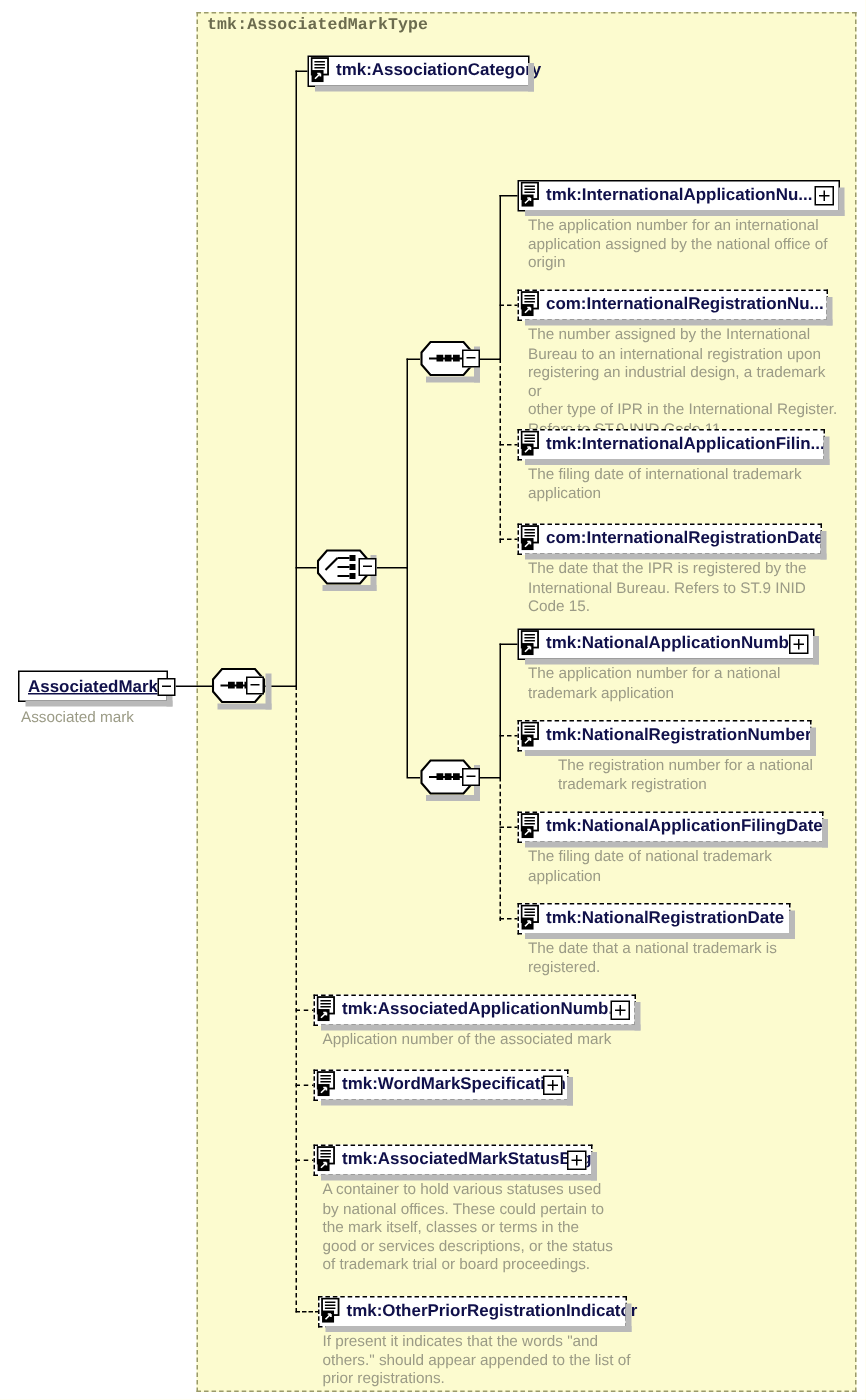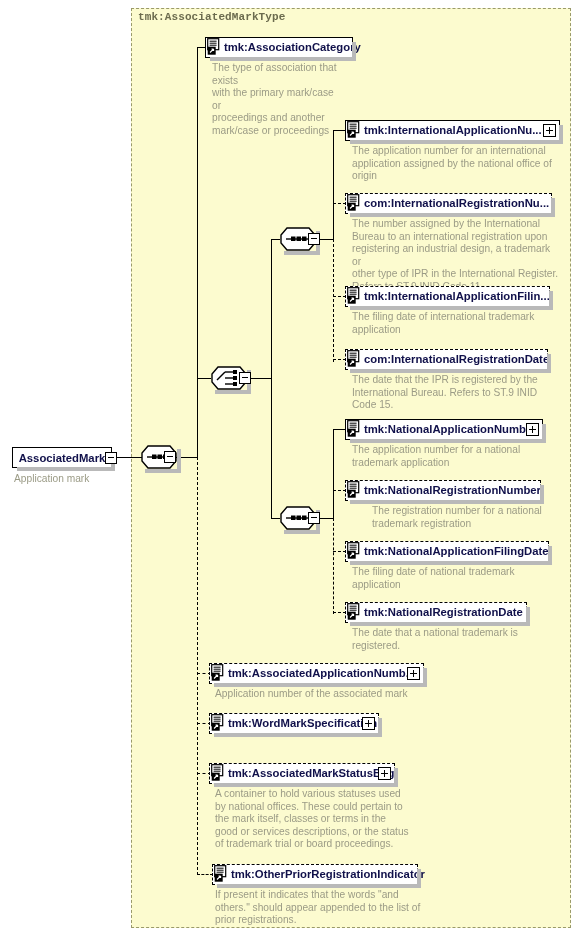--- a/index.html
+++ b/index.html
@@ -72,21 +72,21 @@
     font-size:10.2px;color:#9b9b86;line-height:12.6px;
     white-space:pre-line;
   }
 
   
   .root-node{
     position:absolute;left:12px;top:447px;width:100px;height:21px;
     background:#fff;border:1.4px solid #000;box-sizing:border-box;
     display:flex;align-items:center;justify-content:center;
   }
-  .root-node .label{font-size:11.3px;font-weight:bold;color:#10104a;}
+  .root-node .label{font-size:11.3px;font-weight:bold;color:#10104a;text-decoration:underline;}
   .root-node::after{
     content:"";position:absolute;left:4px;right:-4px;top:100%;height:4px;background:#b9b9b9;
   }
   .root-node::before{
     content:"";position:absolute;right:-4px;top:4px;bottom:-4px;width:4px;background:#b9b9b9;
   }
   .root-collapse{
     position:absolute;left:105px;top:452px;width:12px;height:12px;
     border:1.4px solid #000;background:#fff;box-sizing:border-box;z-index:5;
   }
@@ -161,21 +161,21 @@
   <div class="dln v" style="left:333px;top:518px;height:96px;"></div>
   <div class="ln h" style="left:333px;top:429px;width:13px;"></div>
   <div class="dln h" style="left:333px;top:490px;width:13px;"></div>
   <div class="dln h" style="left:333px;top:551px;width:13px;"></div>
   <div class="dln h" style="left:333px;top:612px;width:13px;"></div>
 
   <div class="root-node">
     <span class="label">AssociatedMark</span>
   </div>
   <div class="root-collapse"></div>
-  <div class="anno" style="left:14px;top:473px;width:110px;">Application mark</div>
+  <div class="anno" style="left:14px;top:473px;width:110px;">Associated mark</div>
 
   <div class="comp" style="left:141px;top:445px;">
     <svg width="36" height="24" viewBox="0 0 36 24">
       <polygon points="7,1 29,1 35,8 35,16 29,23 7,23 1,16 1,8" fill="#ffffff" stroke="#000000" stroke-width="1.4"></polygon>
       <line x1="6" y1="12" x2="30" y2="12" stroke="#000000" stroke-width="1.4"></line>
       <rect x="11" y="9.5" width="4.5" height="4.5" fill="#000"></rect>
       <rect x="16.5" y="9.5" width="4.5" height="4.5" fill="#000"></rect>
       <rect x="22" y="9.5" width="4.5" height="4.5" fill="#000"></rect>
     </svg>
     <div style="position:absolute;left:4px;right:-4px;top:24px;height:4px;background:#b9b9b9;"></div>
@@ -229,24 +229,20 @@
     <svg class="el-icon" viewBox="0 0 15 19">
       <rect x="0.7" y="0.7" width="11" height="11" fill="#ffffff" stroke="#000" stroke-width="1.2"></rect>
       <line x1="2.6" y1="3.2" x2="9.6" y2="3.2" stroke="#000" stroke-width="1"></line>
       <line x1="2.6" y1="5.2" x2="9.6" y2="5.2" stroke="#000" stroke-width="1"></line>
       <line x1="2.6" y1="7.2" x2="9.6" y2="7.2" stroke="#000" stroke-width="1"></line>
       <rect x="0.7" y="8.7" width="8" height="8" fill="#000"></rect>
       <path d="M3 14.5 L6.6 11 M6.6 11 L4.5 11 M6.6 11 L6.6 13" stroke="#ffffff" stroke-width="1.1" fill="none"></path>
     </svg>
     <span class="label">tmk:AssociationCategory</span>
   </div>
-  <div class="anno" style="left:212px;top:62px;width:130px;">The type of association that exists
-with the primary mark/case or
-proceedings and another
-mark/case or proceedings</div>
 
   <div class="node" style="left:345px;top:120px;width:215px;">
     <svg class="el-icon" viewBox="0 0 15 19">
       <rect x="0.7" y="0.7" width="11" height="11" fill="#ffffff" stroke="#000" stroke-width="1.2"></rect>
       <line x1="2.6" y1="3.2" x2="9.6" y2="3.2" stroke="#000" stroke-width="1"></line>
       <line x1="2.6" y1="5.2" x2="9.6" y2="5.2" stroke="#000" stroke-width="1"></line>
       <line x1="2.6" y1="7.2" x2="9.6" y2="7.2" stroke="#000" stroke-width="1"></line>
       <rect x="0.7" y="8.7" width="8" height="8" fill="#000"></rect>
       <path d="M3 14.5 L6.6 11 M6.6 11 L4.5 11 M6.6 11 L6.6 13" stroke="#ffffff" stroke-width="1.1" fill="none"></path>
     </svg>

